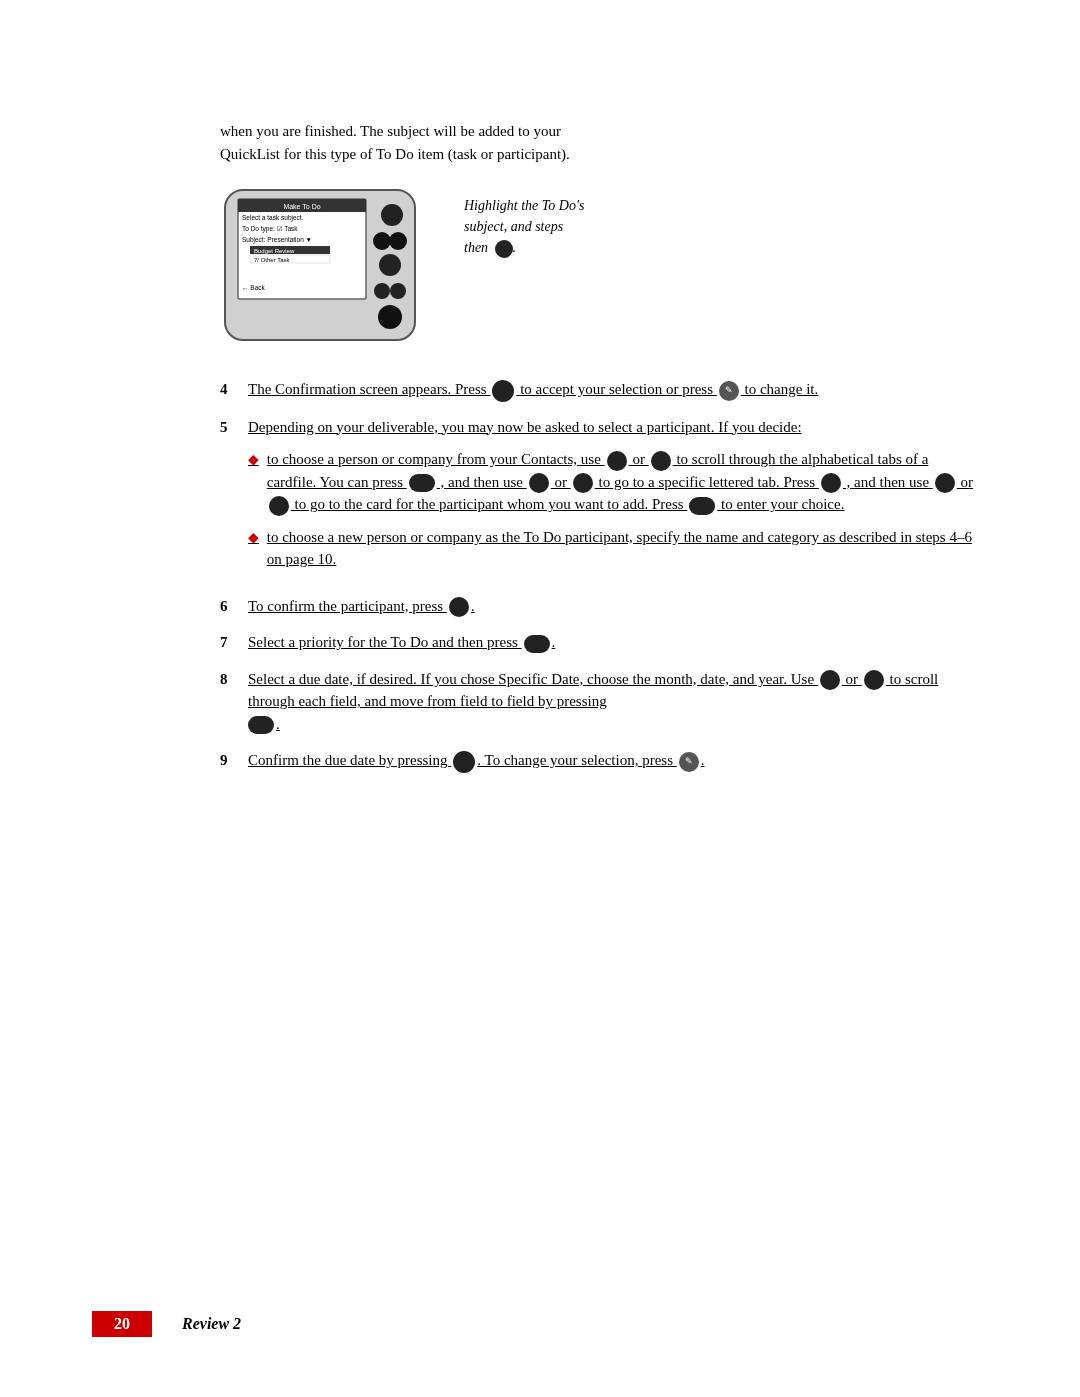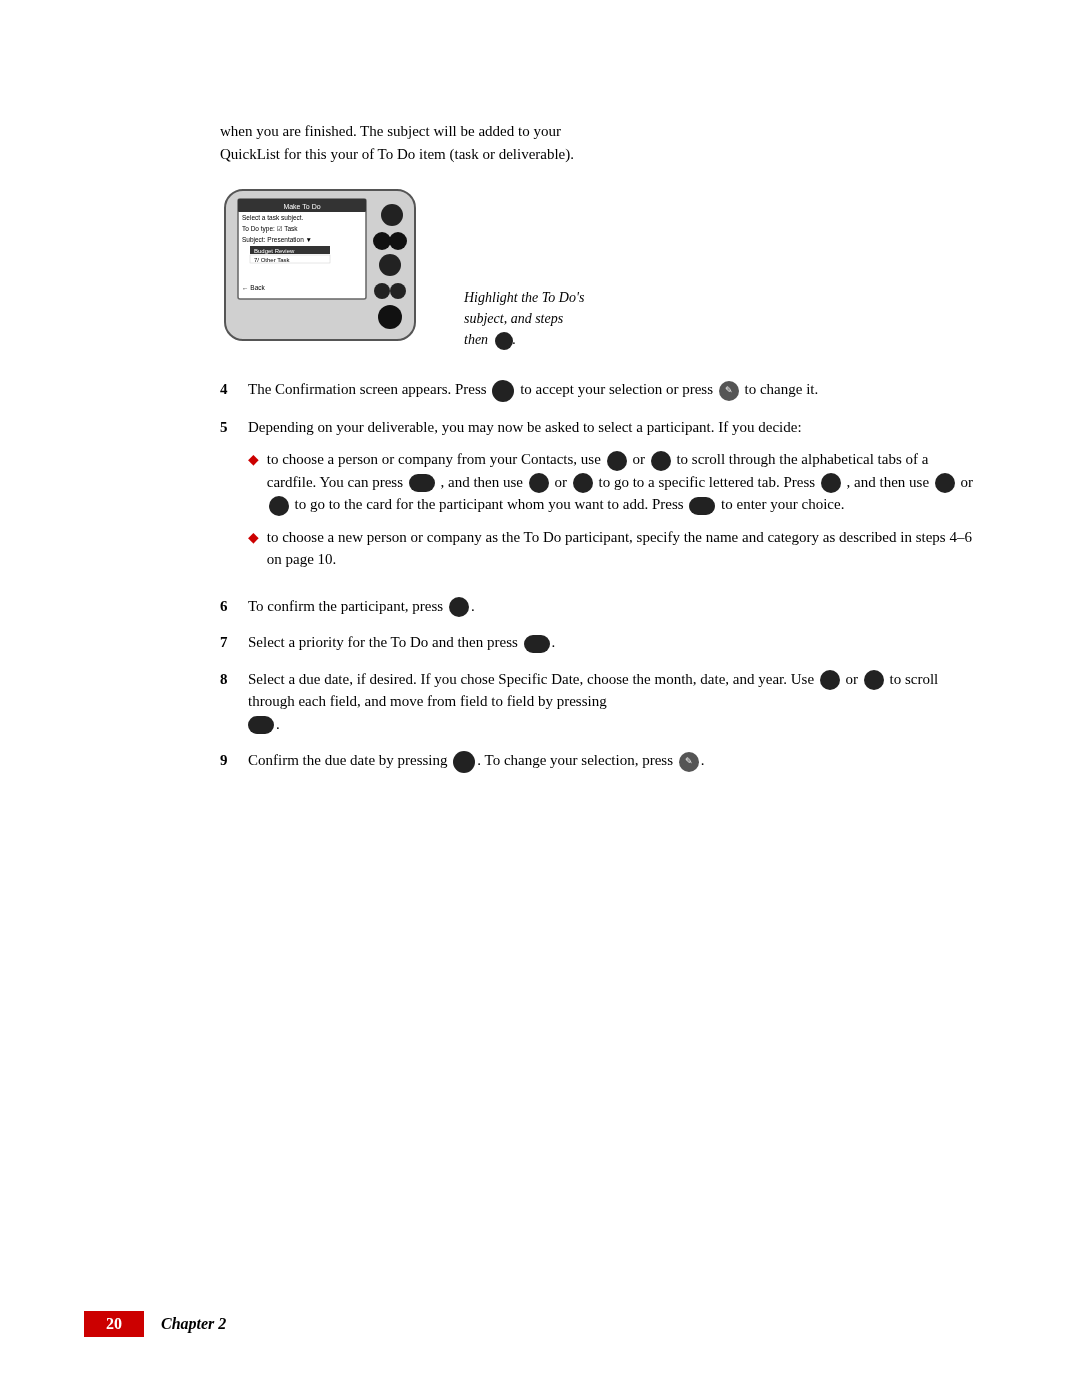--- a/index.html
+++ b/index.html
@@ -20,21 +20,21 @@
       position: relative;
     }
 
     .intro-text {
       margin-bottom: 18px;
       line-height: 1.5;
     }
 
     .device-figure {
       display: flex;
-      align-items: flex-end;
+      align-items: flex-start;
       margin: 20px 0 28px 0;
       gap: 24px;
     }
 
     .figure-caption {
       font-style: italic;
       font-size: 14px;
       line-height: 1.5;
       max-width: 200px;
       padding-top: 10px;
@@ -49,20 +49,21 @@
 
     .step-num {
       font-weight: bold;
       font-size: 15px;
       min-width: 28px;
       flex-shrink: 0;
     }
 
     .step-content {
       flex: 1;
+      text-decoration: underline;
     }
 
     .bullet-list {
       list-style: none;
       margin: 10px 0 0 0;
       padding: 0;
     }
 
     .bullet-item {
       display: flex;
@@ -137,24 +138,24 @@
       background: #555;
       color: #fff;
       font-size: 9px;
       vertical-align: middle;
       margin: 0 2px;
     }
 
     .footer-bar {
       position: absolute;
       bottom: 60px;
-      left: 84px;
+      left: 92px;
       display: flex;
       align-items: center;
-      gap: 3px;
+      gap: 16px;
     }
 
     .footer-page-num {
       background: #cc0000;
       color: #fff;
       font-weight: bold;
       font-size: 16px;
       padding: 4px 16px;
       min-width: 60px;
       text-align: center;
@@ -174,21 +175,21 @@
       height: 165px;
     }
   </style>
 </head>
 <body>
 
 <div class="page">
 
   <p class="intro-text">
     <span>when you are finished. The subject will be added to your</span><br>
-    <span>QuickList for this your of To Do item (task or deliverable).</span>
+    <span>QuickList for this type of To Do item (task or participant).</span>
   </p>
 
   <div class="device-figure">
     <div class="device-container">
       <svg width="220" height="165" xmlns="http://www.w3.org/2000/svg">
 
         <rect x="5" y="5" width="190" height="150" rx="18" ry="18" fill="#d0d0d0" stroke="#555" stroke-width="2"></rect>
 
         <rect x="18" y="14" width="128" height="100" rx="2" fill="#fff" stroke="#666" stroke-width="1.5"></rect>
 
@@ -319,18 +320,18 @@
         <span class="btn-inline-pencil">✎</span>.
       </span>
     </div>
 
 
   </div>
 
   <div class="footer-bar">
     <div class="footer-page-num">20</div>
     <div class="footer-chapter">
-      <span>Chapter</span>
+      <span>Review</span>
       <span>2</span>
     </div>
   </div>
 
 </div>
 
 </body></html>

